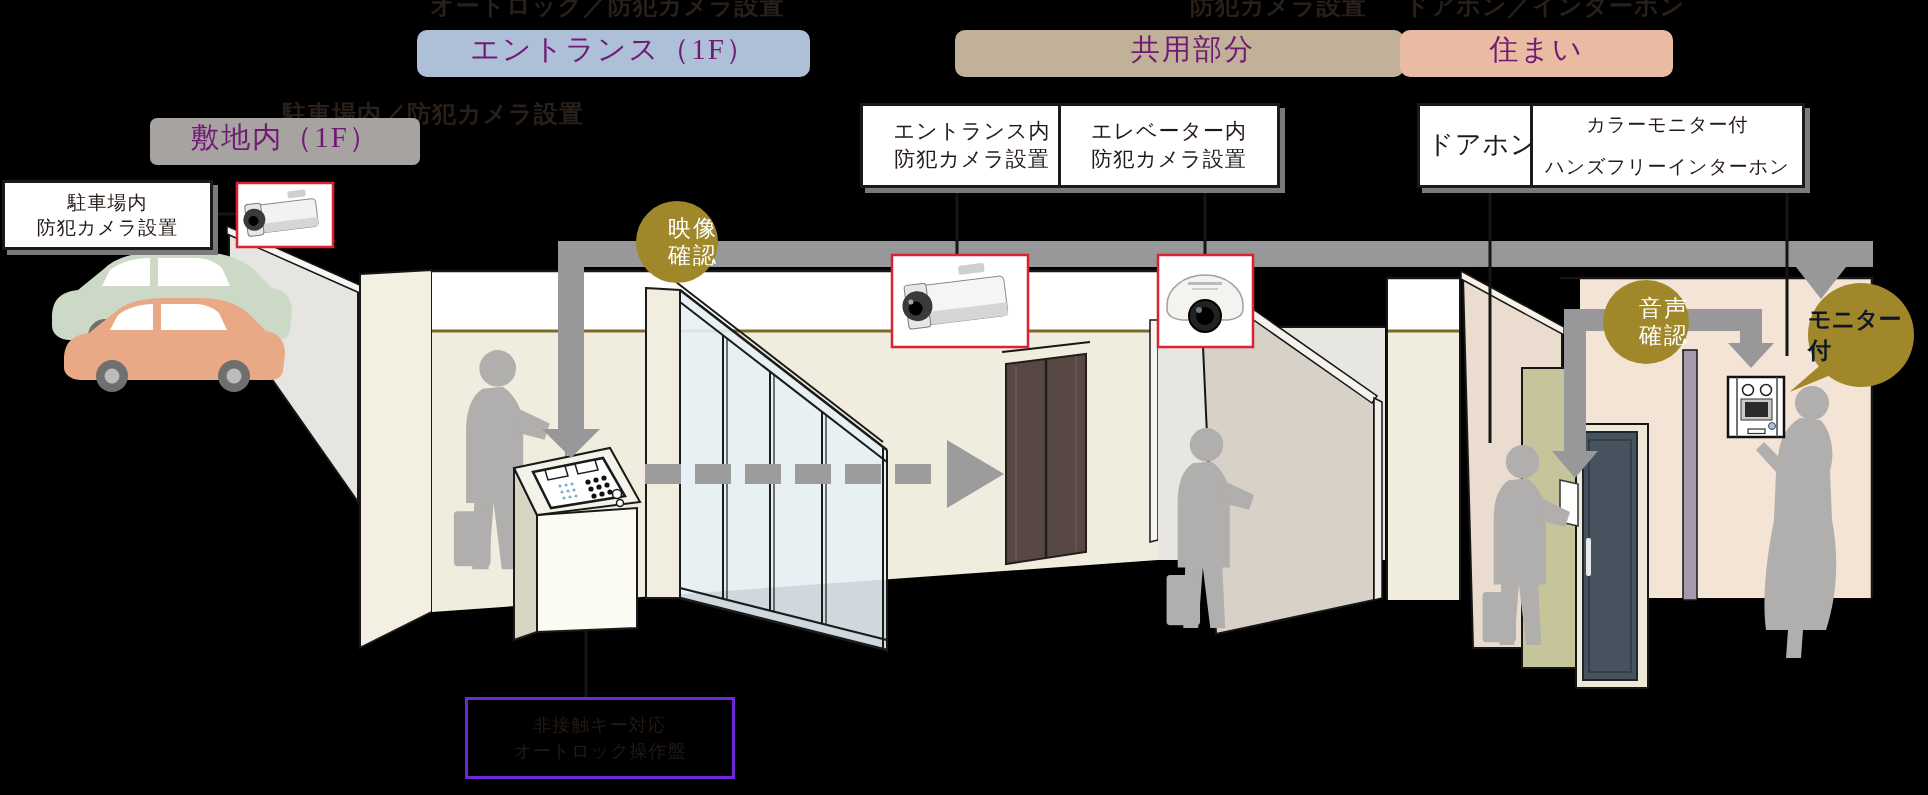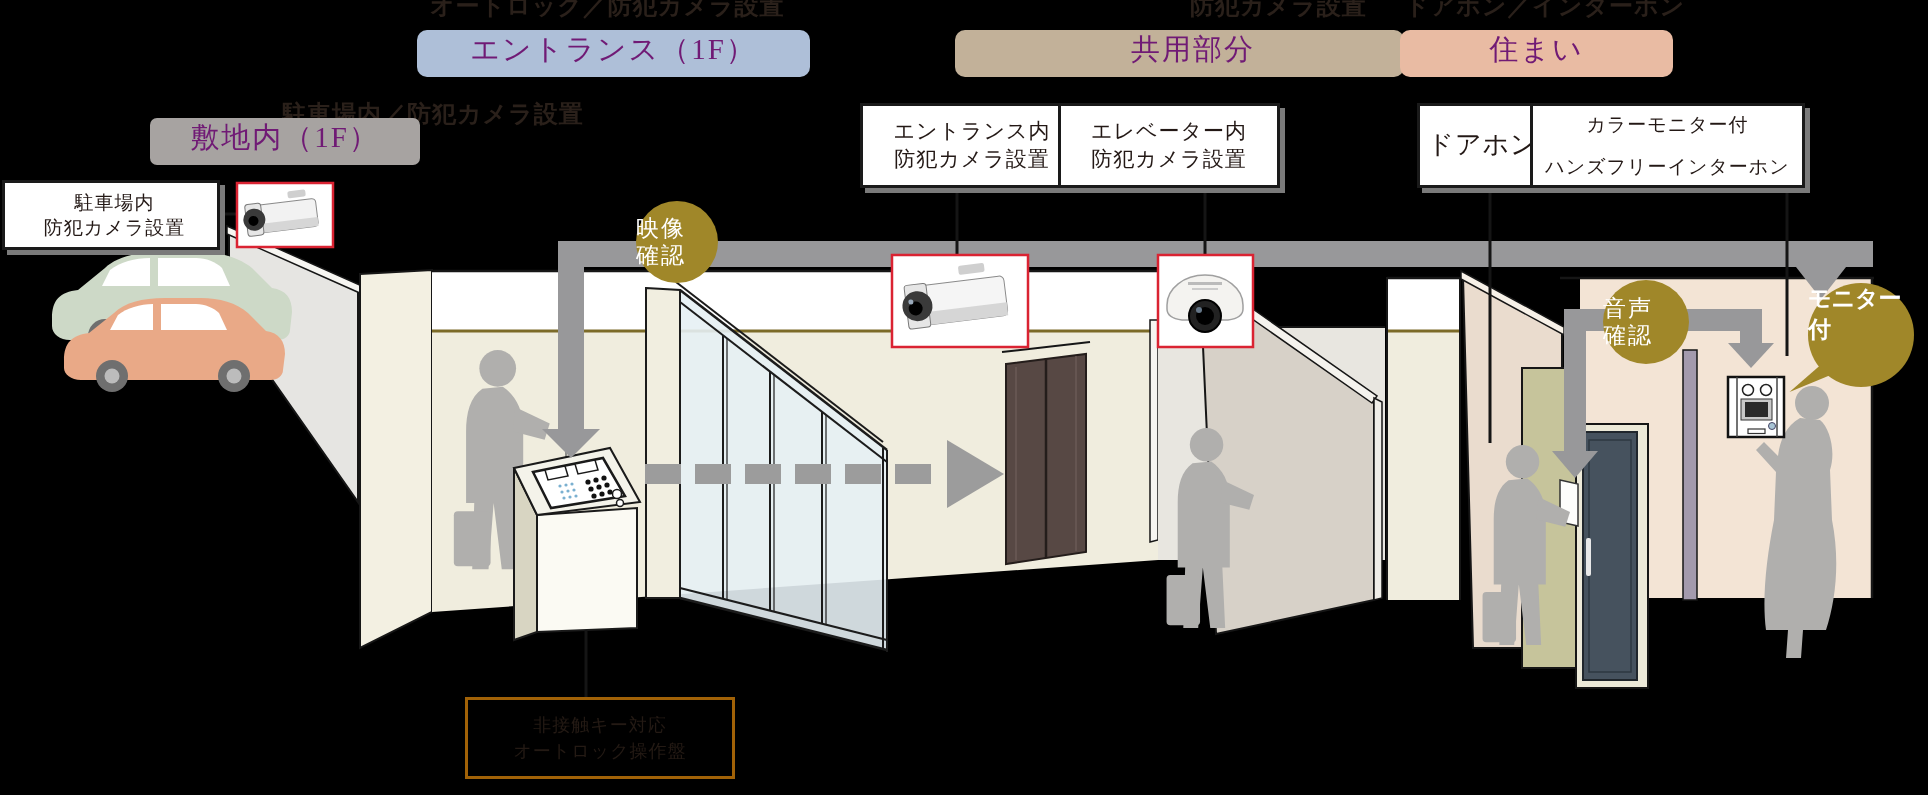--- a/index.html
+++ b/index.html
@@ -12,33 +12,33 @@
           justify-content:center;color:#701a75;font-size:29px;letter-spacing:2px;}
   .banner.site{border-radius:7px;}
 
   
   .lblbox{position:absolute;background:#fff;border:3px solid #1a1a1a;box-shadow:5px 5px 0 0 #7a7a7a;
           display:flex;flex-direction:column;align-items:center;justify-content:center;
           color:#231815;font-size:21px;line-height:1.32;letter-spacing:1px;text-align:center;}
   .lblbox.small{font-size:19px;}
 
   
-  .darkbox{position:absolute;border:3px solid #a16207;background:transparent;color:#241a14;
+  .darkbox{position:absolute;border:3px solid #6d28d9;background:transparent;color:#241a14;
            display:flex;flex-direction:column;align-items:center;justify-content:center;
            font-size:18px;line-height:1.45;letter-spacing:1px;text-align:center;}
 
   
   .cliphead{position:absolute;color:#2a201a;font-weight:bold;font-size:24px;letter-spacing:1px;white-space:nowrap;}
 
   
   .badge{position:absolute;background:#a08729;border-radius:50%;color:#fff;
-         display:flex;flex-direction:column;align-items:flex-start;justify-content:center;
+         display:flex;flex-direction:column;align-items:flex-end;justify-content:center;
          font-size:23px;line-height:1.18;letter-spacing:2px;}
-  .bubble{position:absolute;background:#a08729;border-radius:50%;color:#ffffff;
-          display:flex;align-items:flex-start;justify-content:center;
+  .bubble{position:absolute;background:#a08729;border-radius:50%;color:#0f172a;
+          display:flex;align-items:center;justify-content:center;
           font-family:"Liberation Sans","DejaVu Sans",sans-serif;font-weight:bold;font-size:23px;}
   .bubble-tail{position:absolute;background:#a08729;
                clip-path:polygon(100% 12%,8% 100%,100% 58%);}
 </style>
 </head>
 <body>
 
 <div class="stage">
 
 <svg width="1928" height="795" viewBox="0 0 1928 795">
@@ -284,21 +284,21 @@
 <div class="banner" style="left:955px;top:30px;width:422px;background:#c2b199;padding-left:27px;">
   <span>共用部分</span>
 </div>
 <div class="banner" style="left:1400px;top:30px;width:273px;background:#e9bba3;">
   <span>住まい</span>
 </div>
 <div class="banner site" style="left:150px;top:118px;width:270px;background:#a7a3a1;">
   <span>敷地内（1F）</span>
 </div>
 
-<div class="lblbox small" style="left:2px;top:180px;width:205px;height:64px;padding-left:7px;">
+<div class="lblbox small" style="left:2px;top:180px;width:205px;height:64px;">
   <span>駐車場内</span>
   <span>防犯カメラ設置</span>
 </div>
 <div class="lblbox" style="left:848px;top:103px;width:218px;height:79px;margin-left:12px;">
   <span>エントランス内</span>
   <span>防犯カメラ設置</span>
 </div>
 <div class="lblbox" style="left:1058px;top:103px;width:216px;height:79px;">
   <span>エレベーター内</span>
   <span>防犯カメラ設置</span>

